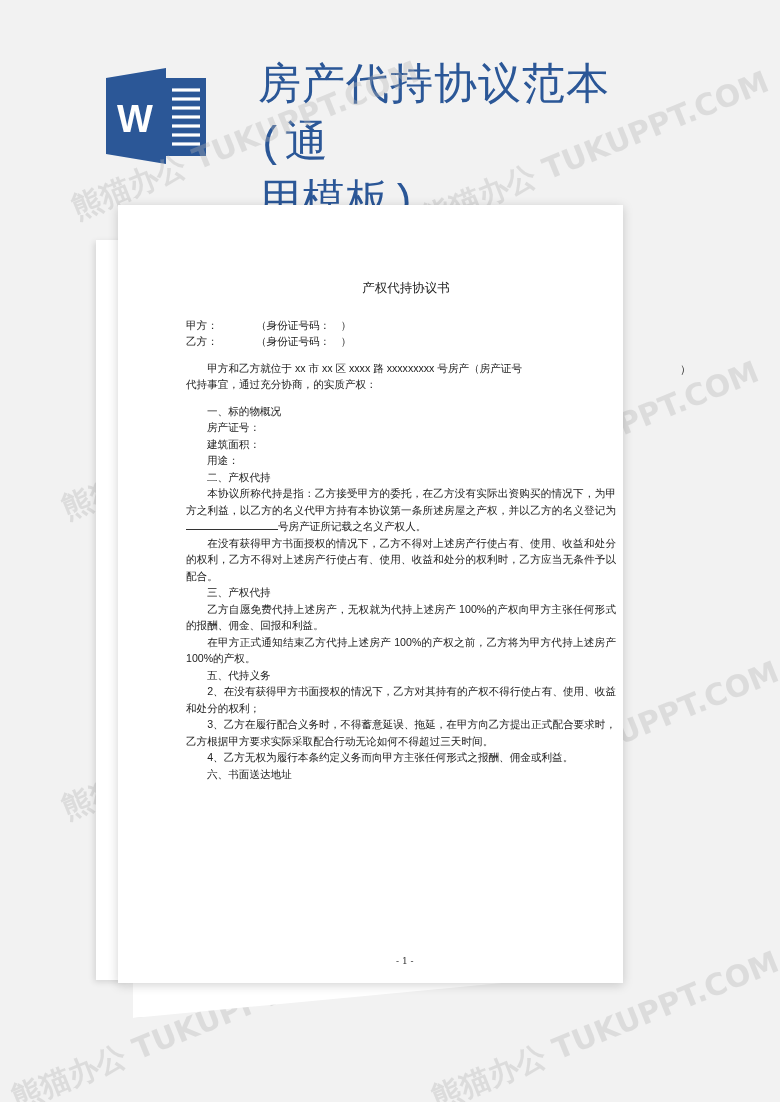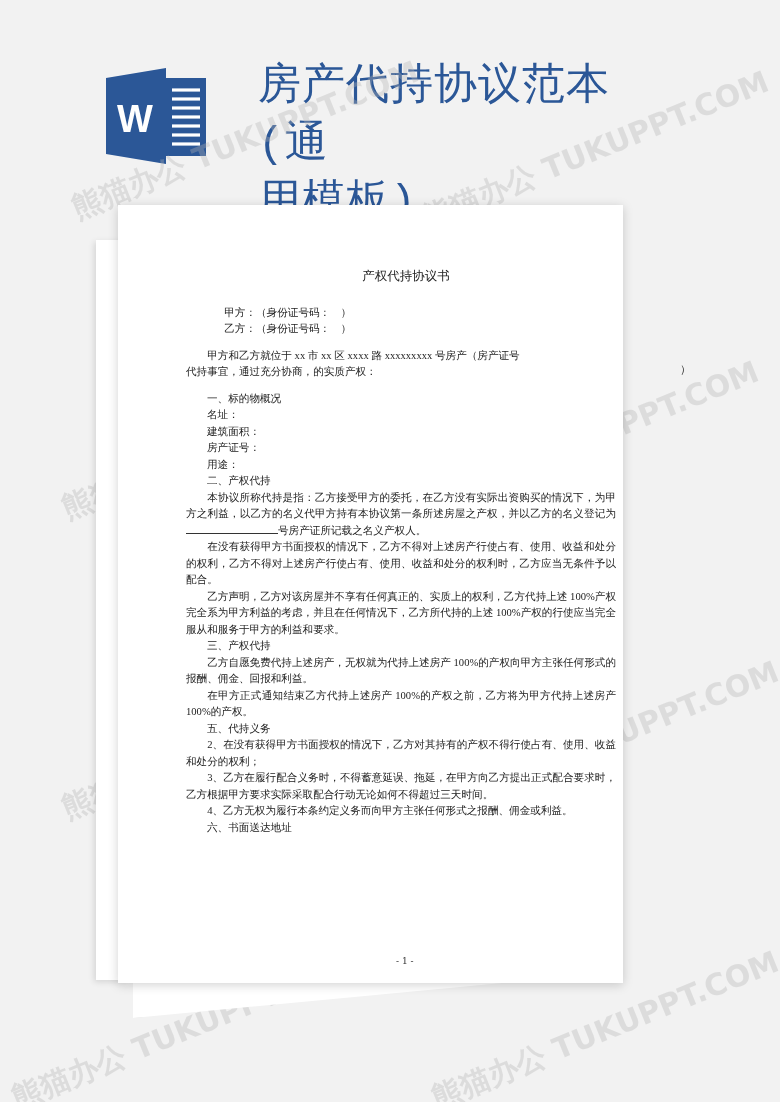--- a/index.html
+++ b/index.html
@@ -27,25 +27,25 @@
     .page-back3 {
       position:absolute; left:133px; top:960px; width:488px; height:58px; background:#fff;
       box-shadow:0 6px 10px rgba(0,0,0,0.12);
       clip-path:polygon(0 0,100% 0,100% 20%,0 100%);
     }
     .page {
       position:absolute; left:118px; top:205px; width:505px; height:778px; background:#fff;
       box-shadow:0 2px 10px rgba(0,0,0,0.18);
     }
     .doc {
-      position:absolute; left:186px; top:268px; width:500px;
-      font-family:Liberation Serif, serif; font-size:10.6px; color:#222; line-height:16.5px;
+      position:absolute; left:186px; top:280px; width:500px;
+      font-family:Liberation Sans, sans-serif; font-size:10.6px; color:#222; line-height:16.5px;
     }
     .doc-title { text-align:center; font-size:12.5px; margin-left:-10px; width:460px; margin-bottom:20px; }
-    .party { display:flex;text-align:right; }
+    .party { display:flex; }
     .party .lab { width:70px; }
     .p { text-indent:2em; width:430px; text-align:justify; }
     .sec { padding-left:21px; }
     .field { padding-left:21px; }
     .gap { height:10px; }
     .u { display:inline-block; width:92px; border-bottom:1px solid #333; height:10px; }
     .pagenum { position:absolute; left:396px; top:956px; font-family:"DejaVu Serif", serif; font-size:9px; color:#333; }
     .rp { position:absolute; left:680px; top:362px; font-family:"DejaVu Serif", serif; font-size:11px; color:#333; }
   </style>
 </head>
@@ -94,29 +94,27 @@
   <div class="party">
     <span class="lab">乙方：</span>
     <span>（身份证号码：　）</span>
   </div>
   <div class="gap"></div>
   <div class="p">甲方和乙方就位于 xx 市 xx 区 xxxx 路 xxxxxxxxx 号房产（房产证号</div>
   <div>代持事宜，通过充分协商，的实质产权：</div>
   <div class="gap"></div>
 
   <div class="sec">一、标的物概况</div>
-  <div class="field">名址：</div>
+  <div class="field">房产证号：</div>
   <div class="field">建筑面积：</div>
-  <div class="field">房产证号：</div>
   <div class="field">用途：</div>
 
   <div class="sec">二、产权代持</div>
   <div class="p"><span>本协议所称代持是指：乙方接受甲方的委托，在乙方没有实际出资购买的情况下，为甲方之利益，以乙方的名义代甲方持有本协议第一条所述房屋之产权，并以乙方的名义登记为</span><span class="u"></span><span>号房产证所记载之名义产权人。</span></div>
   <div class="p">在没有获得甲方书面授权的情况下，乙方不得对上述房产行使占有、使用、收益和处分的权利，乙方不得对上述房产行使占有、使用、收益和处分的权利时，乙方应当无条件予以配合。</div>
-  <div class="p">乙方声明，乙方对该房屋并不享有任何真正的、实质上的权利，乙方代持上述 100%产权完全系为甲方利益的考虑，并且在任何情况下，乙方所代持的上述 100%产权的行使应当完全服从和服务于甲方的利益和要求。</div>
 
   <div class="sec">三、产权代持</div>
   <div class="p">乙方自愿免费代持上述房产，无权就为代持上述房产 100%的产权向甲方主张任何形式的报酬、佣金、回报和利益。</div>
 
   <div class="p">在甲方正式通知结束乙方代持上述房产 100%的产权之前，乙方将为甲方代持上述房产 100%的产权。</div>
 
   <div class="sec">五、代持义务</div>
   <div class="p">2、在没有获得甲方书面授权的情况下，乙方对其持有的产权不得行使占有、使用、收益和处分的权利；</div>
   <div class="p">3、乙方在履行配合义务时，不得蓄意延误、拖延，在甲方向乙方提出正式配合要求时，乙方根据甲方要求实际采取配合行动无论如何不得超过三天时间。</div>
   <div class="p">4、乙方无权为履行本条约定义务而向甲方主张任何形式之报酬、佣金或利益。</div>

